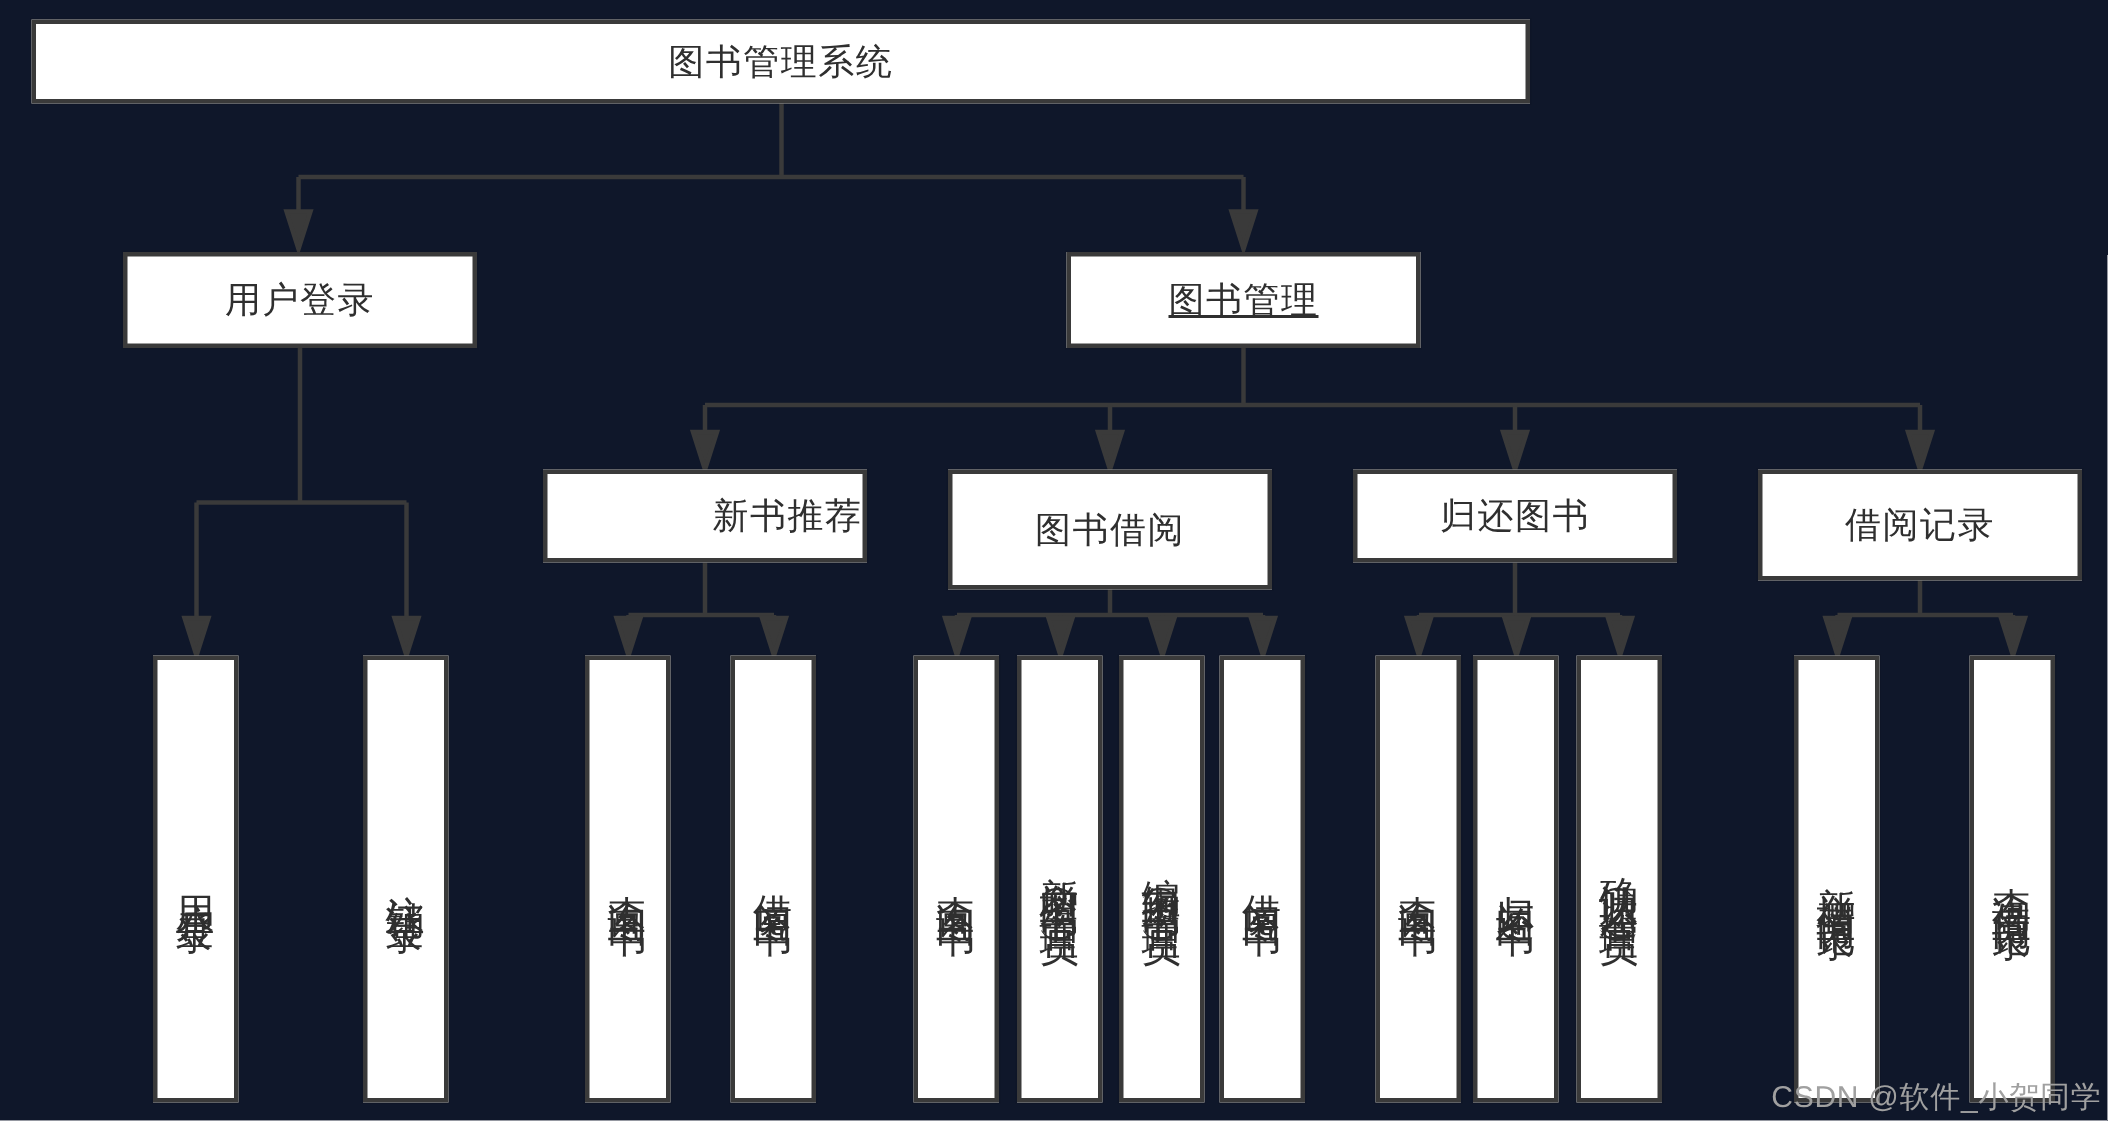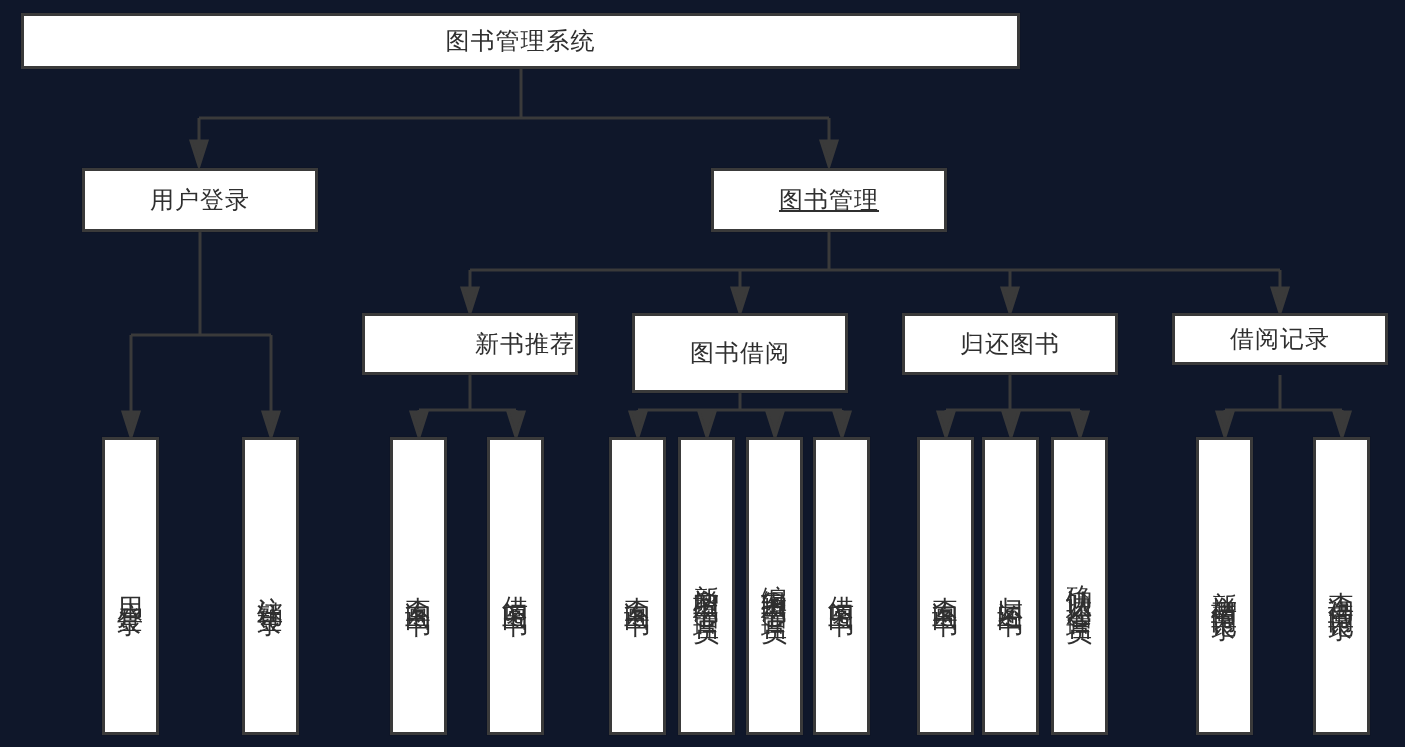--- a/index.html
+++ b/index.html
@@ -45,21 +45,21 @@
     letter-spacing: 5px;
     color: #2f2f2f;
   }
   
   #root-box { left: 21px;   top: 13px;  width: 999px; height: 56px; }
   #l2-0     { left: 82px;   top: 168px; width: 236px; height: 64px; }
   #l2-1     { left: 711px;  top: 168px; width: 236px; height: 64px; text-decoration: underline; }
   #l3-0     { left: 362px;  top: 313px; width: 216px; height: 62px; justify-content: flex-end; }
   #l3-1     { left: 632px;  top: 313px; width: 216px; height: 80px; }
   #l3-2     { left: 902px;  top: 313px; width: 216px; height: 62px; }
-  #l3-3     { left: 1172px; top: 313px; width: 216px; height: 52px; }
+  #l3-3     { left: 1172px; top: 313px; width: 216px; height: 74px; }
   .leaf { top: 437px; width: 57px; height: 298px; }
   #lf-0  { left: 102px;  }
   #lf-1  { left: 242px;  }
   #lf-2  { left: 390px;  }
   #lf-3  { left: 487px;  }
   #lf-4  { left: 609px;  }
   #lf-5  { left: 678px;  }
   #lf-6  { left: 746px;  }
   #lf-7  { left: 813px;  }
   #lf-8  { left: 917px;  }
@@ -215,14 +215,15 @@
   <div class="node leaf" id="lf-10">
     <span class="lbl-v">确认归还（管理员）</span>
   </div>
   <div class="node leaf" id="lf-11">
     <span class="lbl-v">新增借阅记录</span>
   </div>
   <div class="node leaf" id="lf-12">
     <span class="lbl-v">查询借阅记录</span>
   </div>
 
+  <div class="watermark">CSDN @软件_小贺同学</div>
 
 </div>
 
 </body></html>

